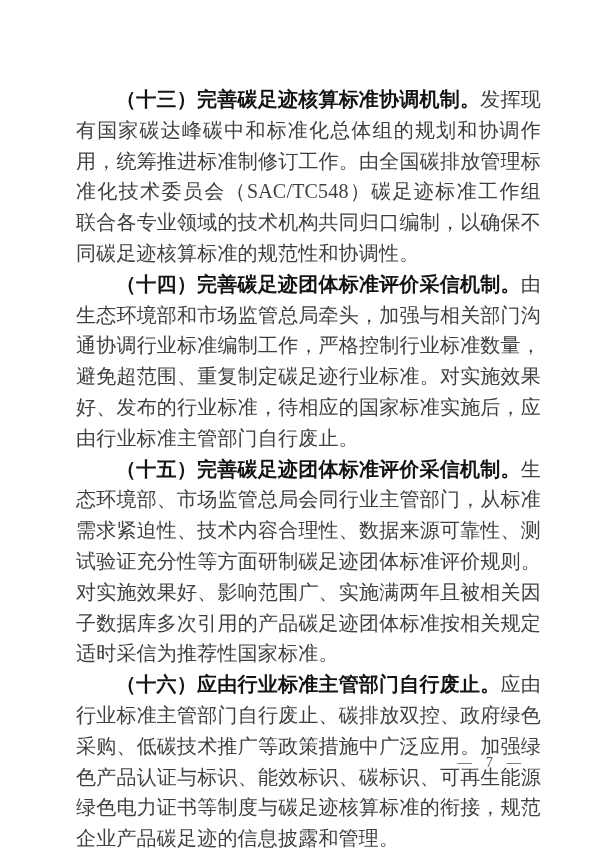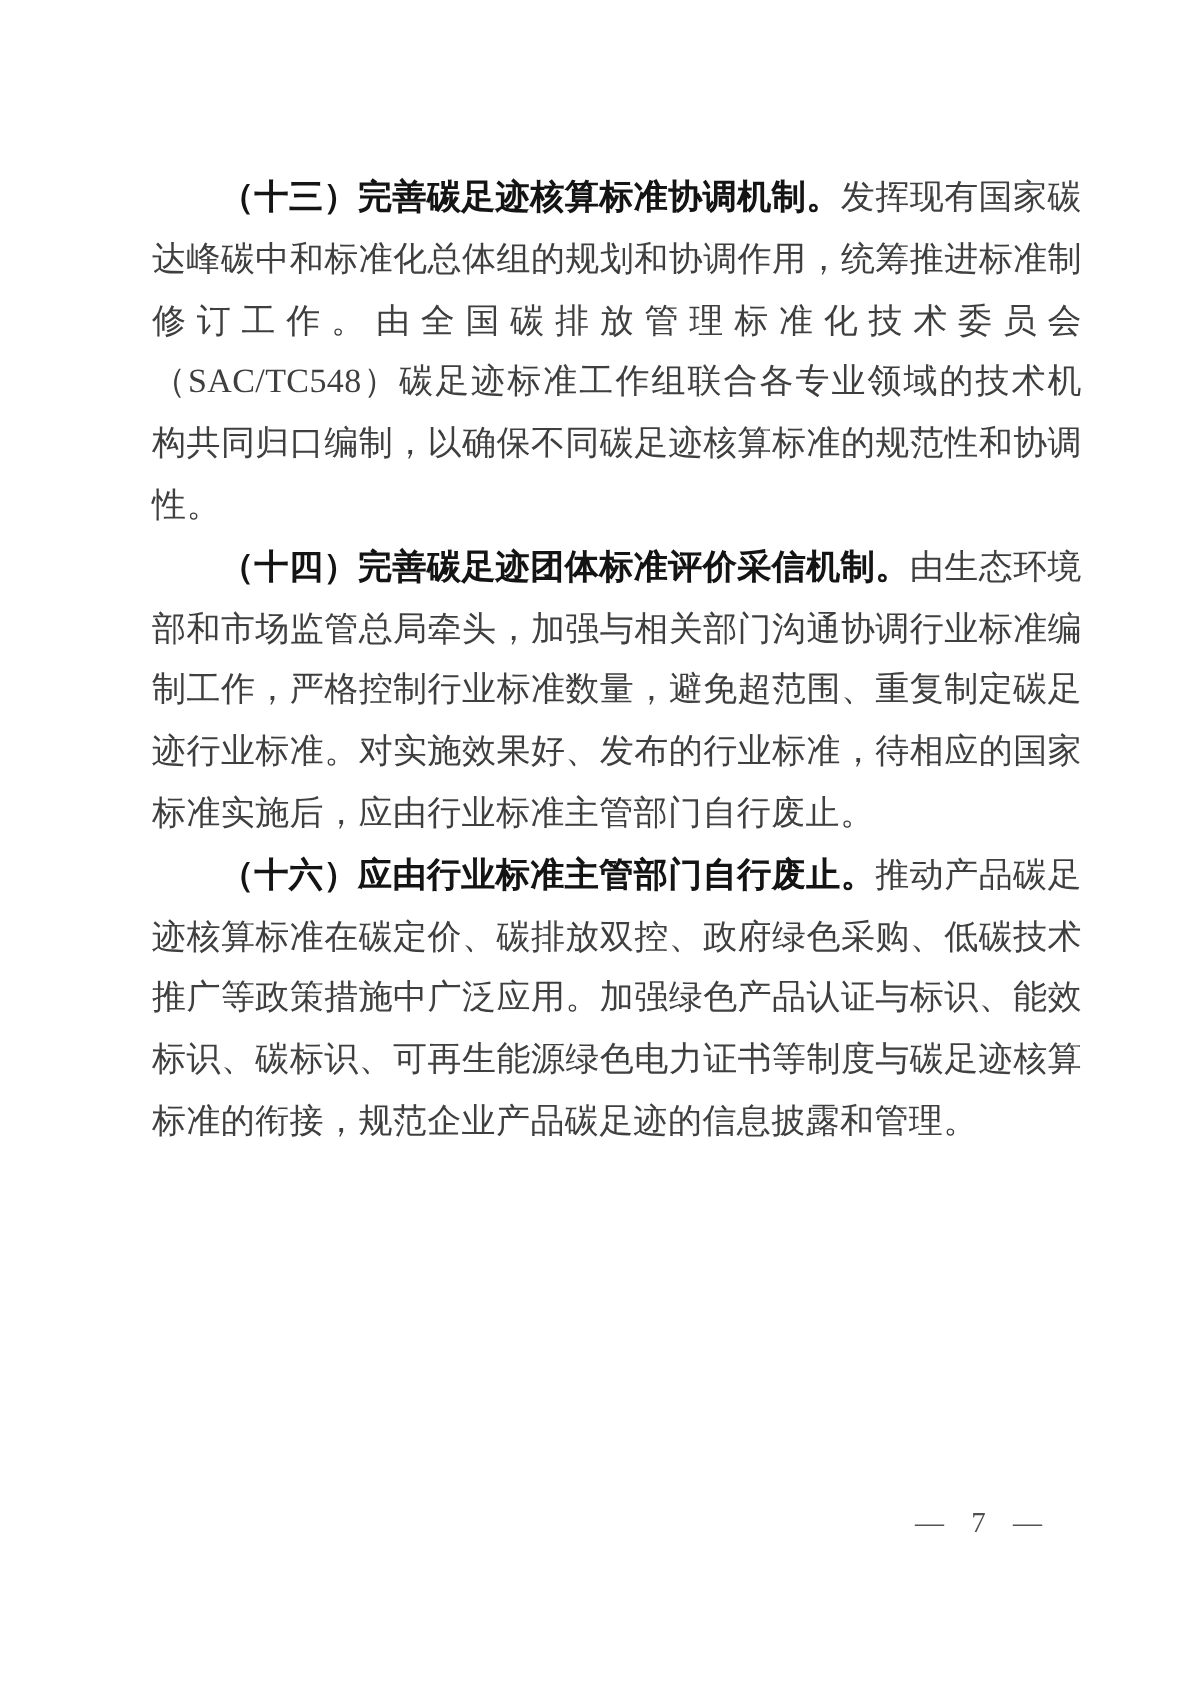--- a/index.html
+++ b/index.html
@@ -21,21 +21,21 @@
   }
   .content {
     position: absolute;
     left: 76px;
     top: 84px;
     width: 465px;
   }
   .para {
     margin: 0;
     padding: 0;
-    font-size: 17px;
+    font-size: 20px;
     line-height: 30.8px;
     color: #3f3f3f;
     text-align: justify;
     text-justify: inter-ideograph;
     text-indent: 2em;
     letter-spacing: 0.2px;
   }
   .para .head {
     font-weight: bold;
     color: #141414;
@@ -54,20 +54,21 @@
 </head>
 <body>
 
 <div class="page">
   <div class="content">
 
     <p class="para"><span class="head">（十三）完善碳足迹核算标准协调机制。</span><span>发挥现有国家碳达峰碳中和标准化总体组的规划和协调作用，统筹推进标准制修订工作。由全国碳排放管理标准化技术委员会（SAC/TC548）碳足迹标准工作组联合各专业领域的技术机构共同归口编制，以确保不同碳足迹核算标准的规范性和协调性。</span></p>
 
     <p class="para"><span class="head">（十四）完善碳足迹团体标准评价采信机制。</span><span>由生态环境部和市场监管总局牵头，加强与相关部门沟通协调行业标准编制工作，严格控制行业标准数量，避免超范围、重复制定碳足迹行业标准。对实施效果好、发布的行业标准，待相应的国家标准实施后，应由行业标准主管部门自行废止。</span></p>
 
+    <p class="para"><span class="head">（十五）完善碳足迹团体标准评价采信机制。</span><span>生态环境部、市场监管总局会同行业主管部门，从标准需求紧迫性、技术内容合理性、数据来源可靠性、测试验证充分性等方面研制碳足迹团体标准评价规则。对实施效果好、影响范围广、实施满两年且被相关因子数据库多次引用的产品碳足迹团体标准按相关规定适时采信为推荐性国家标准。</span></p>
 
-    <p class="para"><span class="head">（十六）应由行业标准主管部门自行废止。</span><span>推动产品碳足迹核算标准在碳定价、碳排放双控、政府绿色采购、低碳技术推广等政策措施中广泛应用。加强绿色产品认证与标识、能效标识、碳标识、可再生能源绿色电力证书等制度与碳足迹核算标准的衔接，规范企业产品碳足迹的信息披露和管理。</span></p>
+    <p class="para"><span class="head">（十六）应由行业标准主管部门自行废止。</span><span>应由行业标准主管部门自行废止、碳排放双控、政府绿色采购、低碳技术推广等政策措施中广泛应用。加强绿色产品认证与标识、能效标识、碳标识、可再生能源绿色电力证书等制度与碳足迹核算标准的衔接，规范企业产品碳足迹的信息披露和管理。</span></p>
 
 
   </div>
 
   <div class="pageno">— 7 —</div>
 </div>
 
 </body></html>

